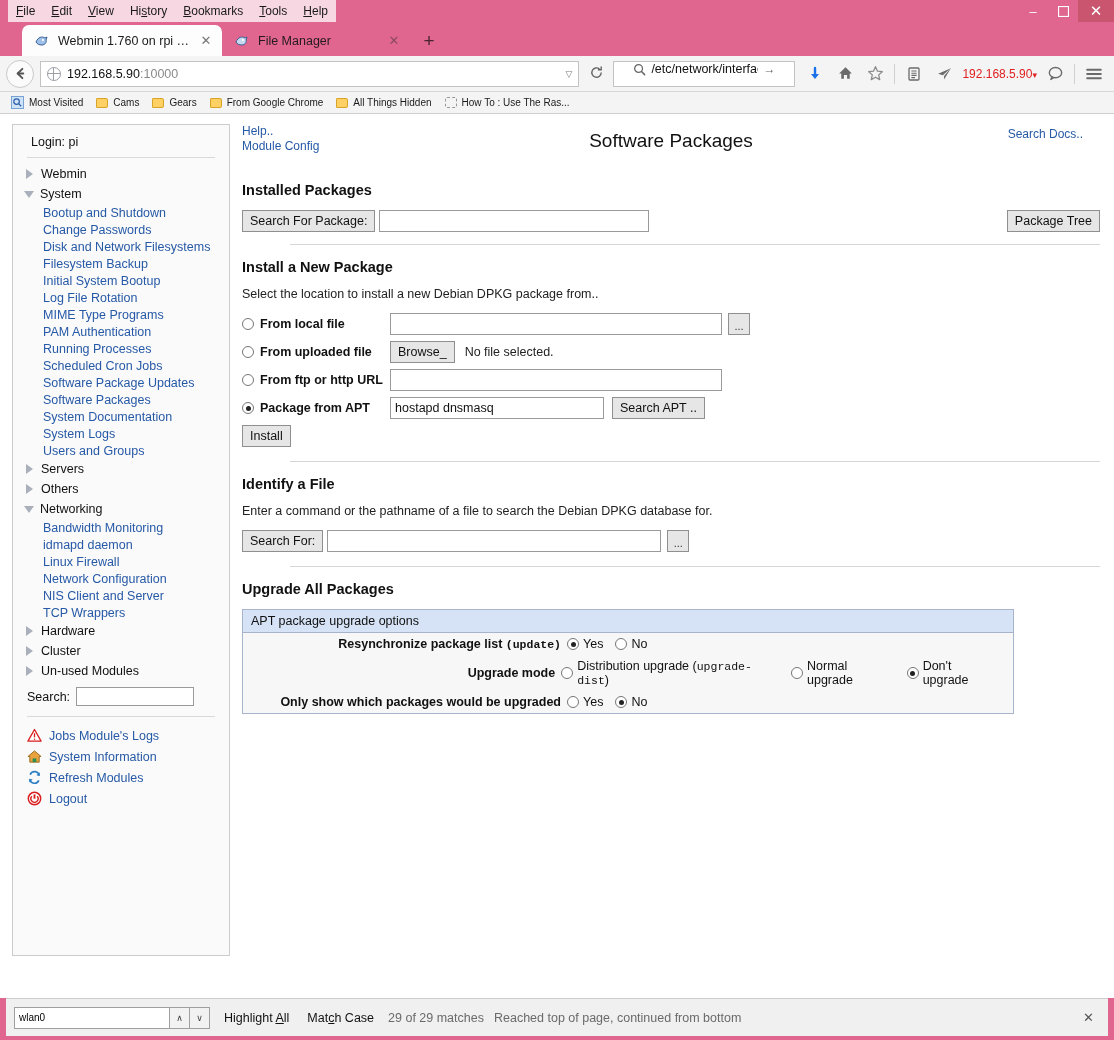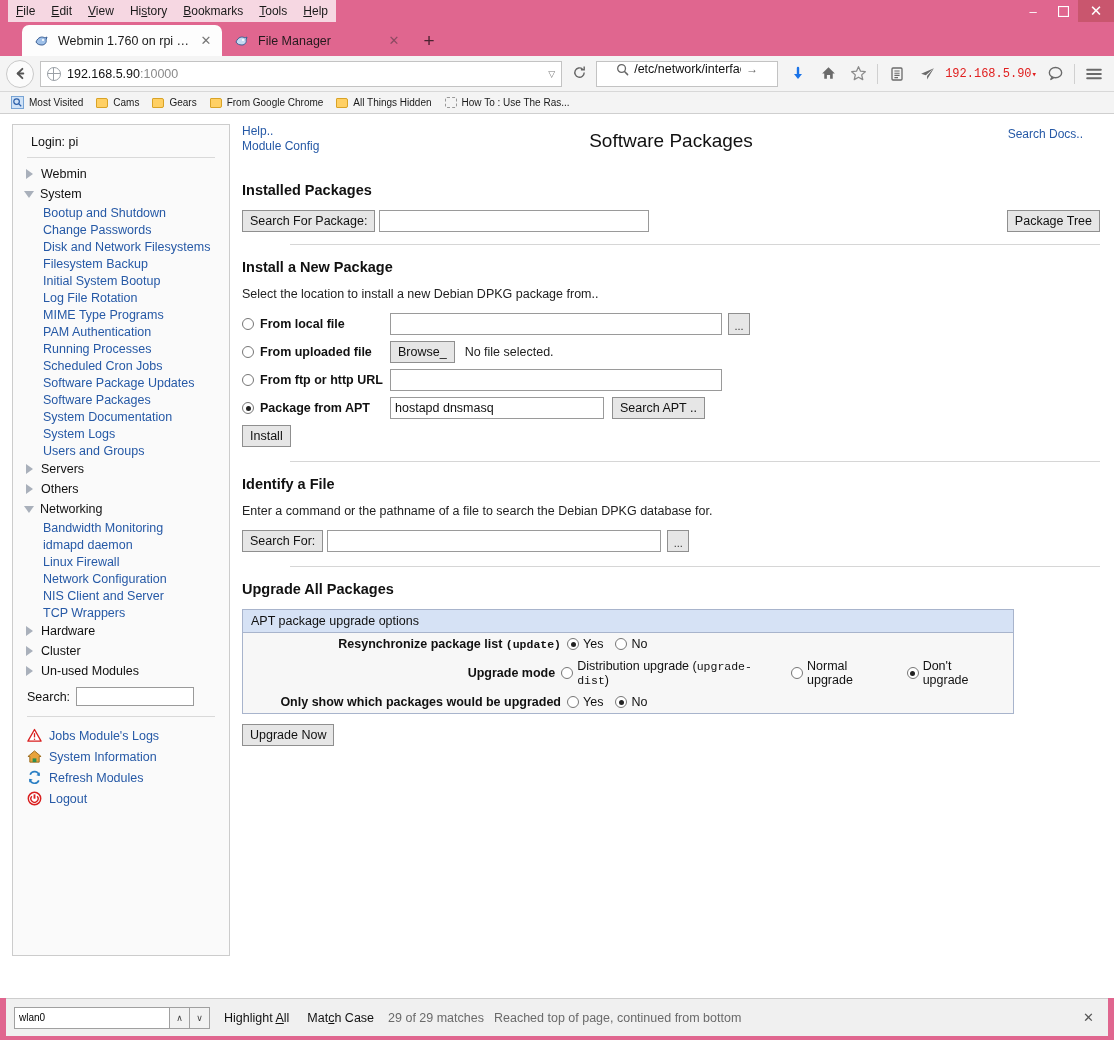--- a/index.html
+++ b/index.html
@@ -148,21 +148,21 @@
     background: #fff; border: 1px solid #c3c3c3;
     display: flex; align-items: flex-start; gap: 5px;
     padding: 0 19px;
     flex: 0 0 182px;
   }
   .searchbar .magnifier { flex: 0 0 13px; }
   .searchbar .sq { font-size: 12.5px; color: #111; flex: 1 1 auto;
     white-space: nowrap; overflow: hidden; }
   .searchbar .goarrow { color: #666; font-size: 12px; flex: 0 0 12px; }
 
-  .toolicons { display: flex; align-items: center; gap: 2px; font-family: Liberation Mono, monospace; }
+  .toolicons { display: flex; align-items: center; gap: 2px; }
   .toolicon {
     width: 28px; height: 28px;
     display: flex; align-items: center; justify-content: center;
     color: #6a6a6a;
   }
   .iptext { color: #e02020; font-size: 12px; padding: 0 2px; white-space: nowrap; }
   .vsep { width: 1px; height: 20px; background: #d0d0d0; margin: 0 3px; }
 
   
   .bookmarks {
@@ -773,23 +773,20 @@
           </div>
           <div class="radio-group">
             <span class="radio"></span>
             <span class="rl">Yes</span>
             <span class="radio on"></span>
             <span class="rl">No</span>
           </div>
         </div>
       </div>
 
-      <div style="margin-top:10px;">
-        <button class="btn">Upgrade Now</button>
-      </div>
 
     </div>
   </div>
 
   <div class="findbar">
     <input class="find-input" type="text" value="wlan0" style="">
     <div style="display:flex; margin-left:-10px;">
       <div class="spin">∧</div>
       <div class="spin">∨</div>
     </div>

